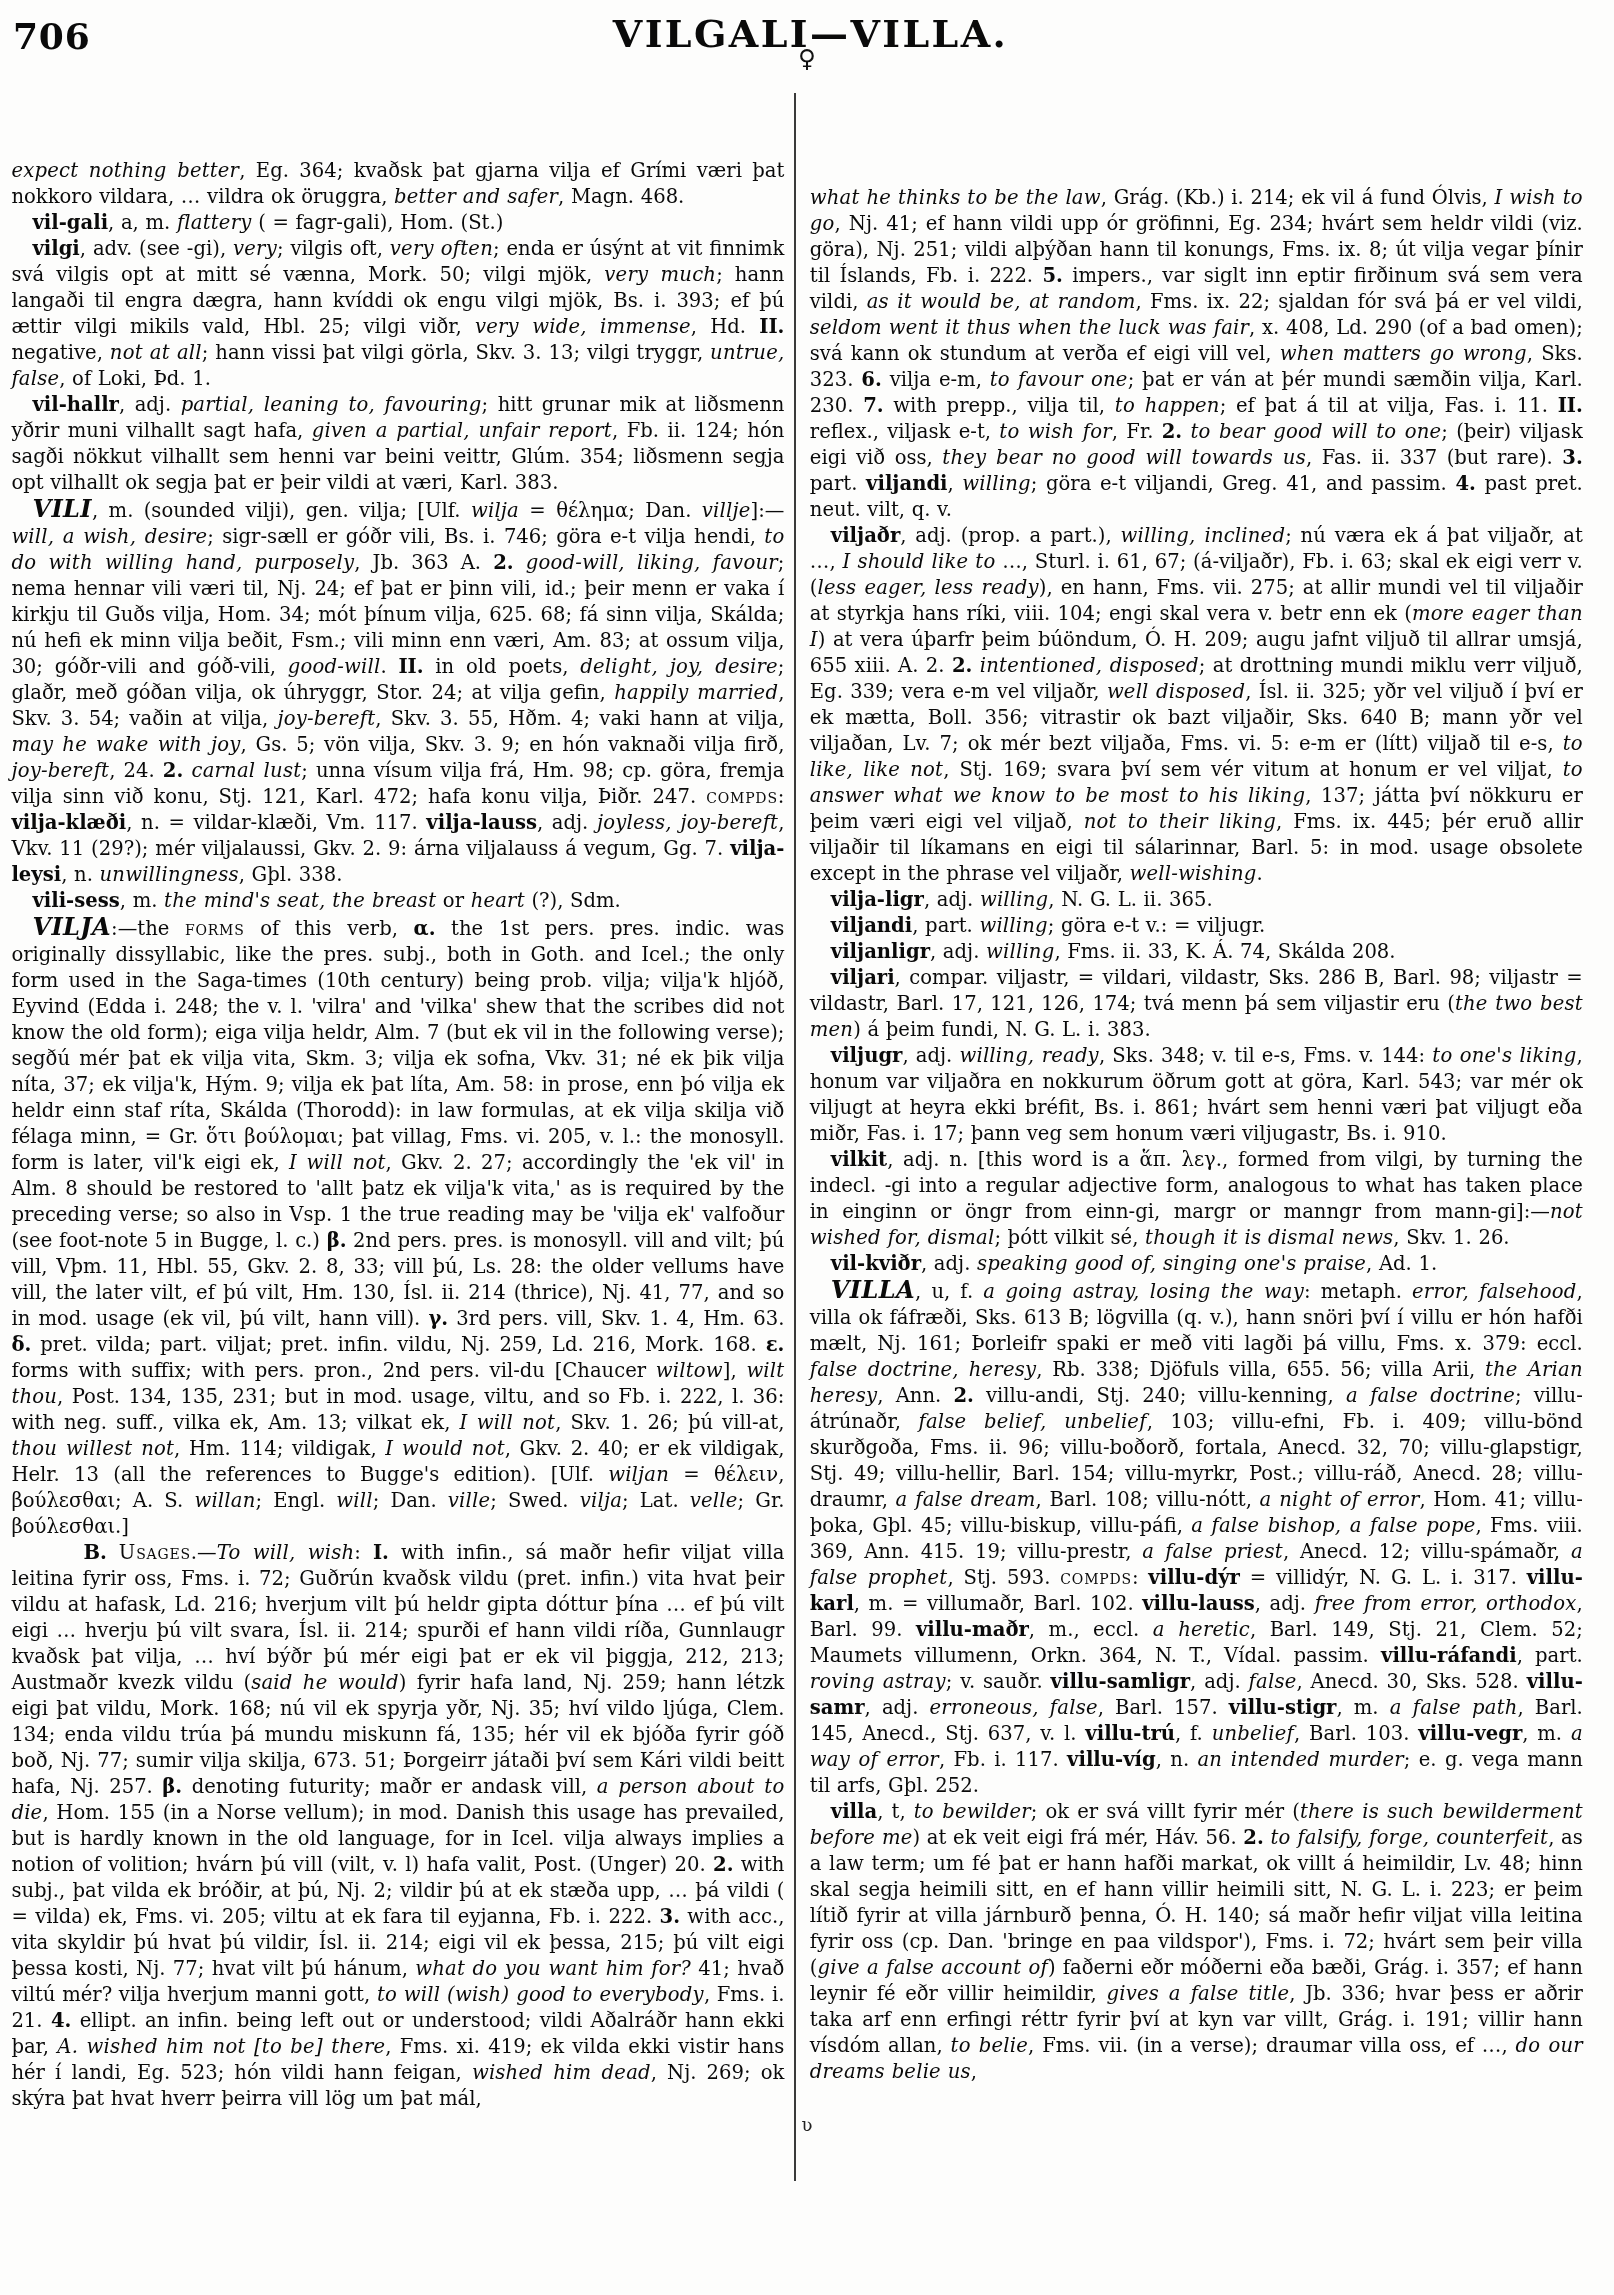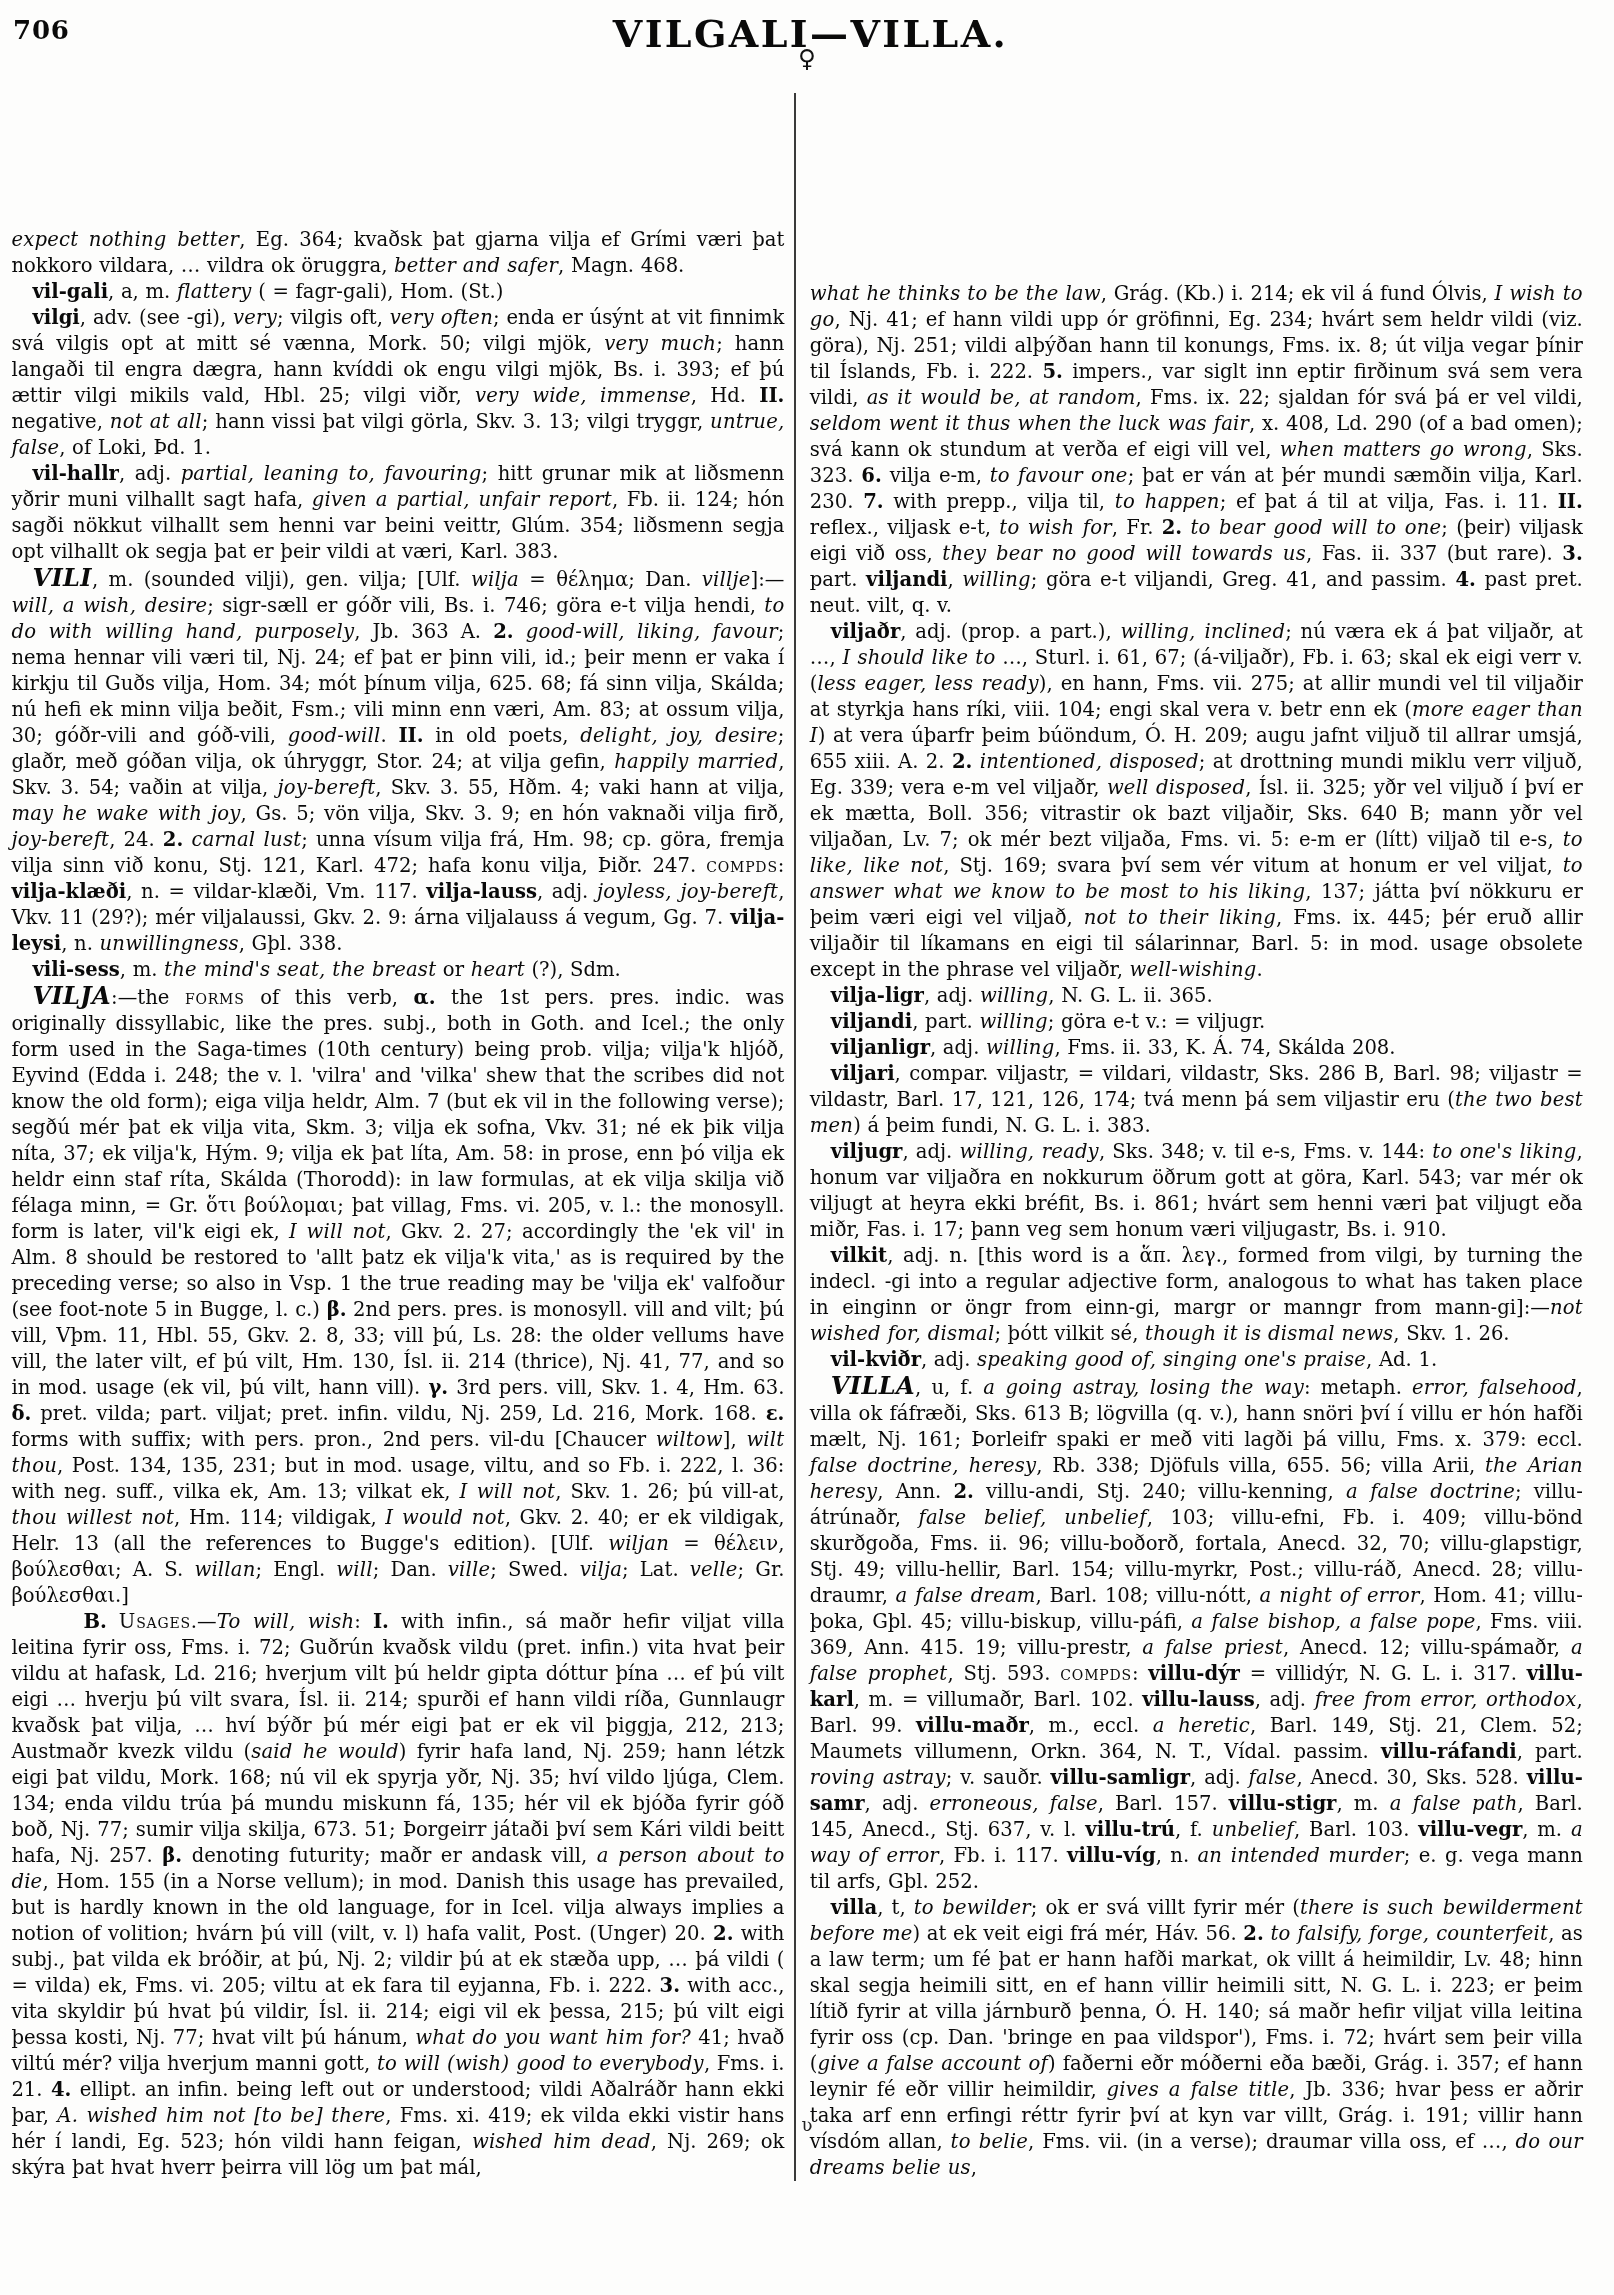--- a/index.html
+++ b/index.html
@@ -7,39 +7,39 @@
     position:relative;
     width:1614px;height:2295px;
     background:#fdfdfc;
     font-family:"DejaVu Serif","Liberation Serif",serif;
     color:#0a0a0a;
     overflow:hidden;
   }
   .header{position:relative;height:78px;}
   .page-number{
     position:absolute;left:13px;top:14.7px;
-    font-size:26px;font-weight:bold;letter-spacing:0.8px;
+    font-size:36px;font-weight:bold;letter-spacing:0.8px;
   }
   .running-title{
     position:absolute;left:0;right:0;top:11.4px;
     text-align:center;
     font-size:38px;font-weight:bold;letter-spacing:2.4px;padding-left:7px;
   }
   .ornament-top{
     position:absolute;left:50%;top:47px;transform:translateX(-50%);
     font-size:24.5px;line-height:1;color:#111;
   }
   .ornament-bottom{
     position:absolute;left:50%;top:2114px;transform:translateX(-50%);
     font-size:18px;color:#222;
   }
   .columns{
     display:flex;
     padding:11.4px 11.4px 0 11.4px;
-    align-items:flex-end;
+    align-items:center;
   }
   .col{
     width:773px;
     text-align:justify;
     font-size:19.6px;
     line-height:26px;
     word-spacing:0.4px;
   }
   .col-left{padding-right:9.8px;}
   .col-right{padding-left:14px;}

